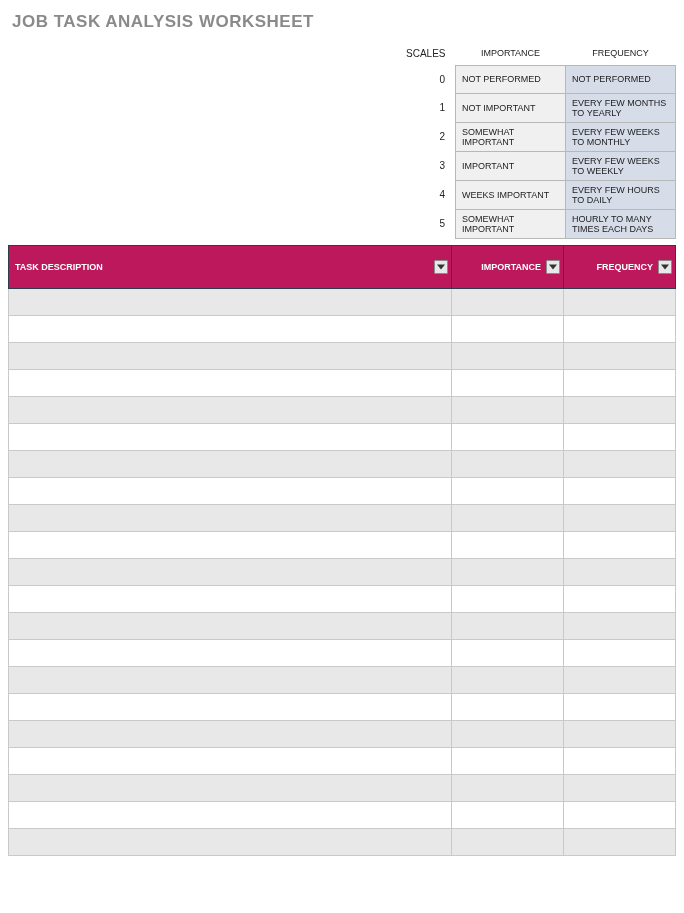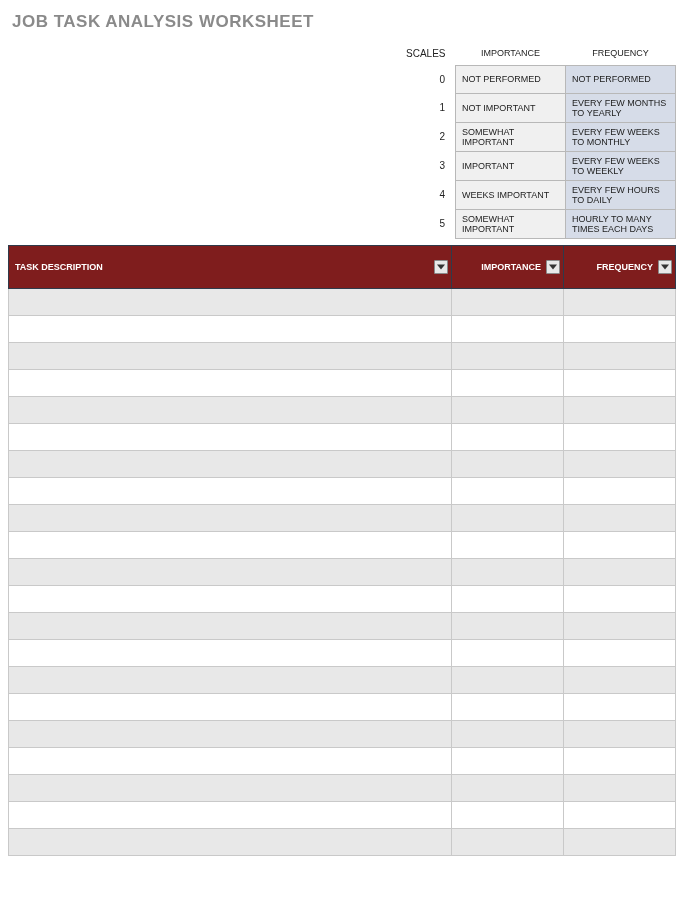--- a/index.html
+++ b/index.html
@@ -52,21 +52,21 @@
   .scales .imp { background: #f0f0f0; }
   .scales .freq { background: #d6dce8; }
   .scales .head .imp, .scales .head .freq { background: #fff; border: none; }
 
   .main-table {
     width: 100%;
     border-collapse: collapse;
     table-layout: fixed;
   }
   .main-table thead th {
-    background: #7f1d1d;
+    background: #be185d;
     color: #fff;
     font-size: 9px;
     font-weight: bold;
     height: 24px;
     border: 1px solid #2f3a4a;
     padding: 16px 6px;
     position: relative;
   }
   .main-table thead th.task { text-align: left; width: auto; }
   .main-table thead th.imp, .main-table thead th.freq { text-align: right; width: 112px; padding-right: 22px; }

